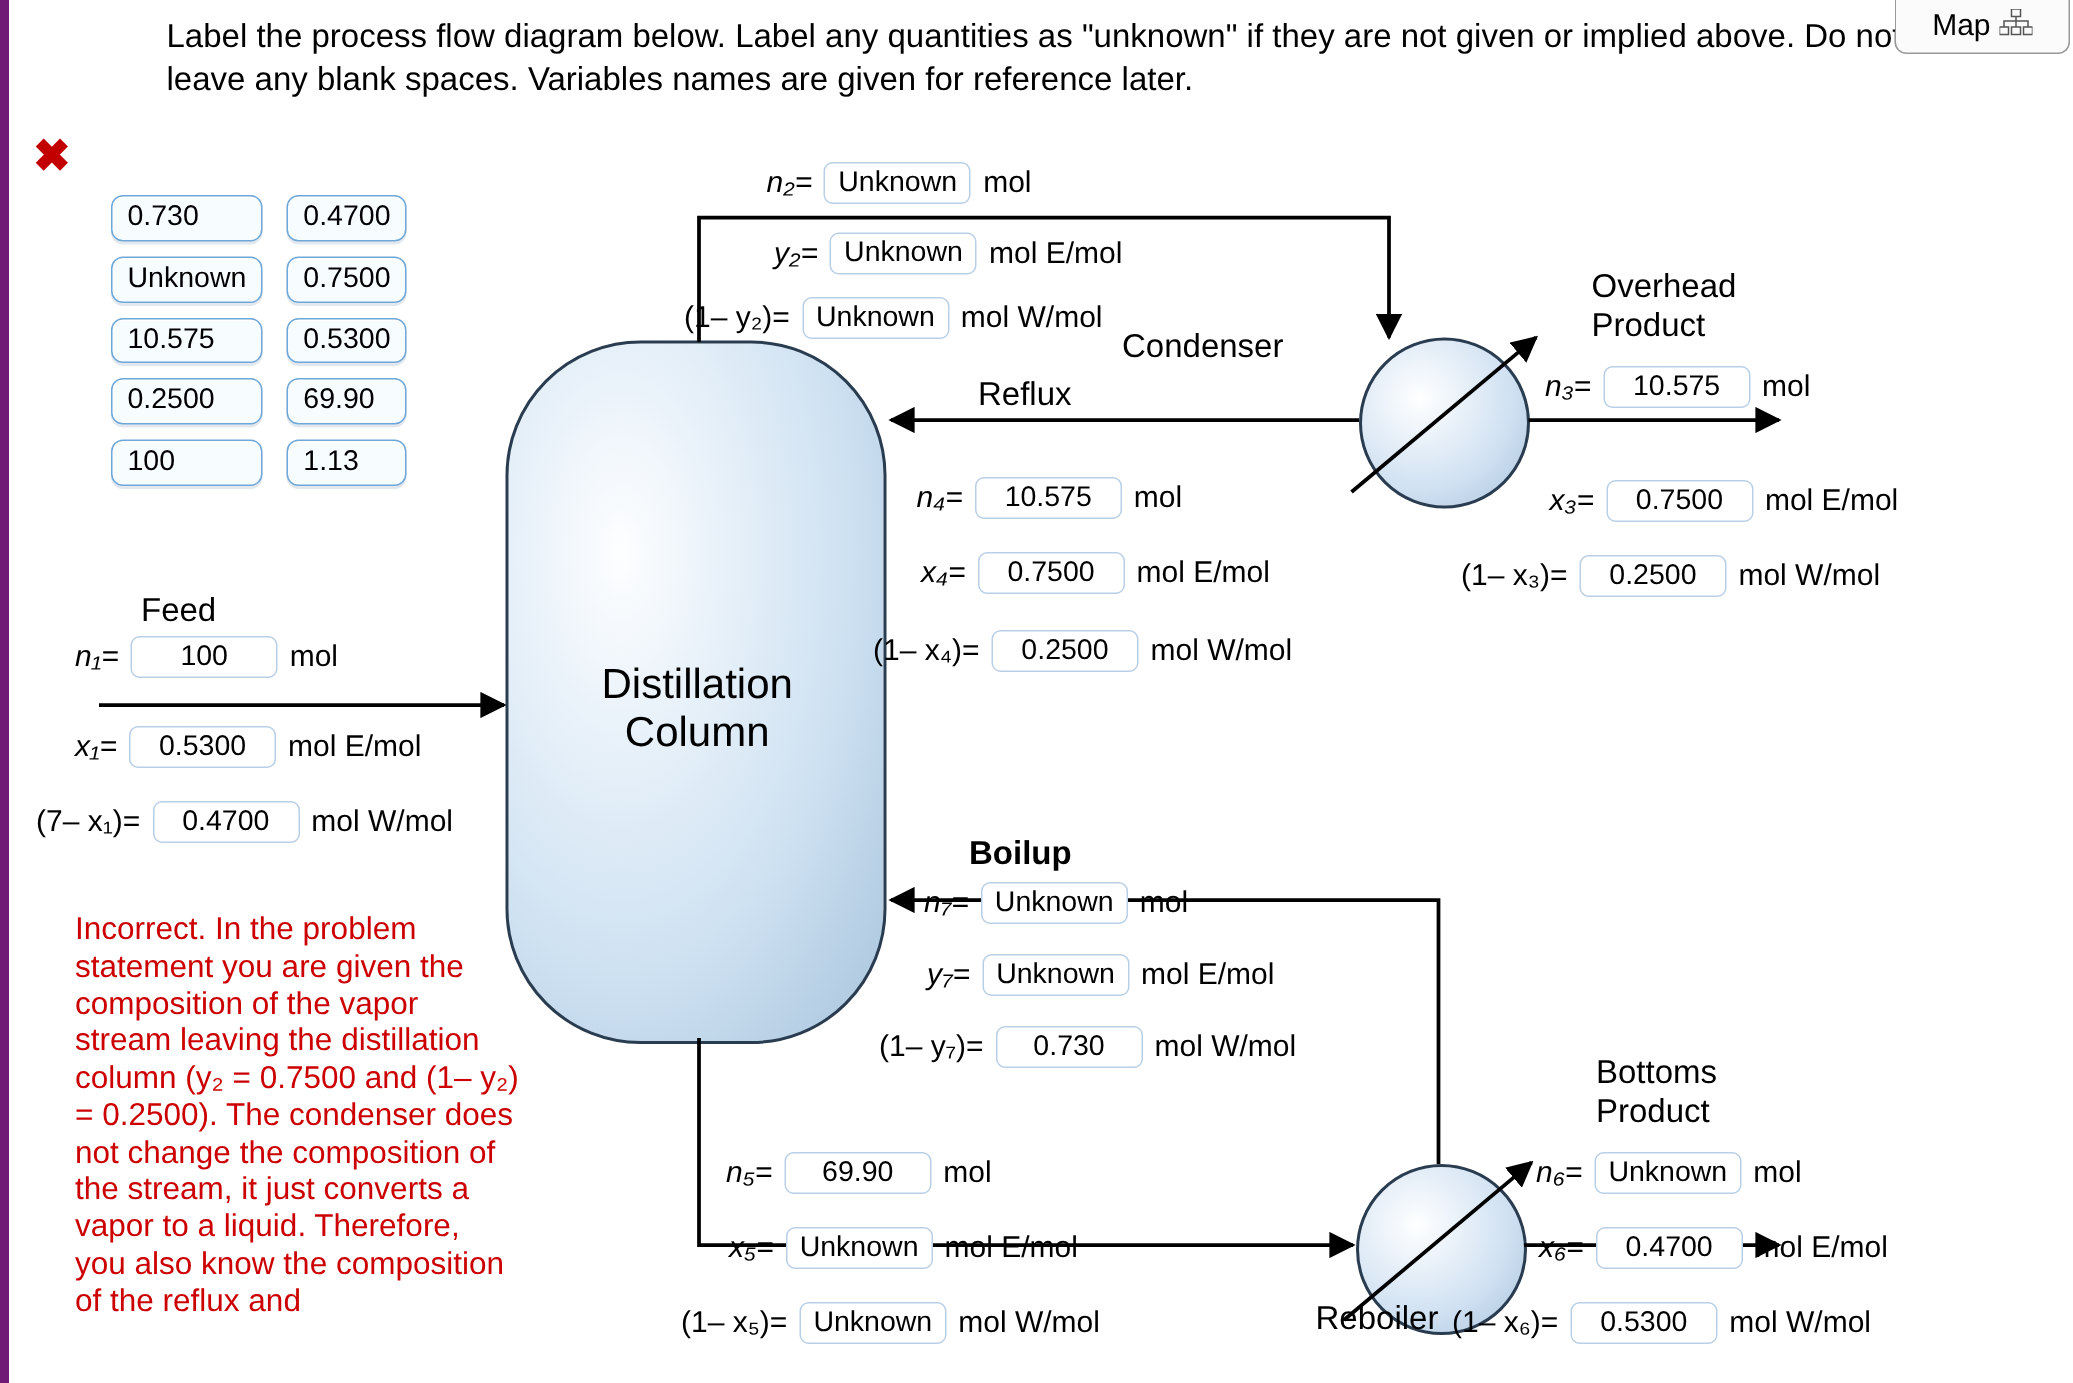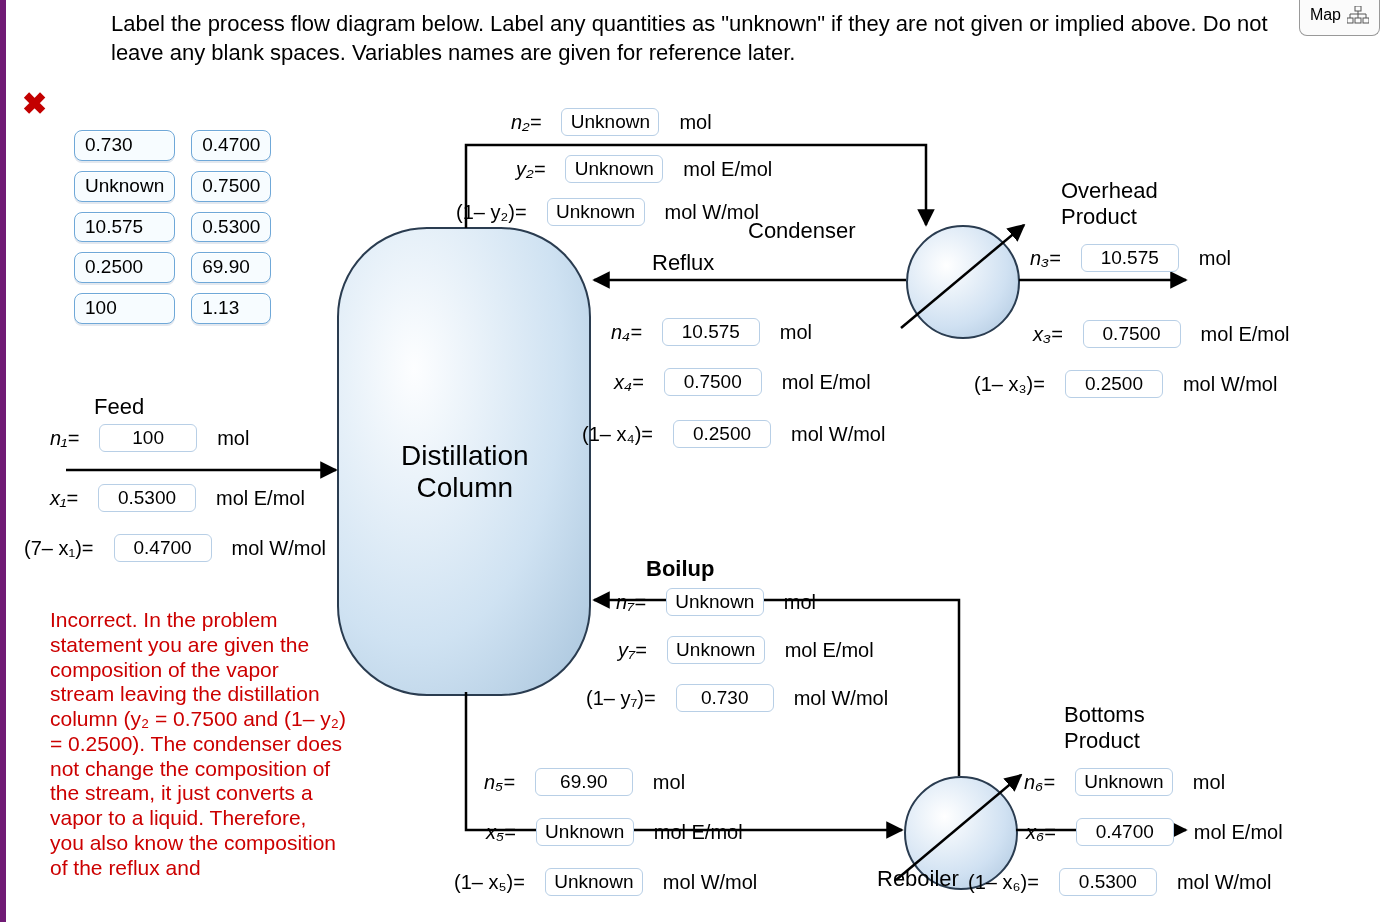--- a/index.html
+++ b/index.html
@@ -14,24 +14,24 @@
     overflow: hidden;
   }
   .stage { position: relative; width: 1382px; height: 922px; border-left: 6px solid #701a75; }
   .abs { position: absolute; }
   .instruction { top: 10px; left: 105px; right: 120px; font-size: 22px; line-height: 1.3; }
   .map-btn {
     top: 0px; right: 8px;
     border: 1px solid #999;
     border-top: none;
     border-radius: 0 0 8px 8px;
-    padding: 6px 10px;
+    padding: 6px 24px;
     background: #fbfbfb;
-    font-size: 16px;
-    display: flex; align-items: flex-start; gap: 6px;
+    font-size: 20px;
+    display: flex; align-items: flex-end; gap: 6px;
   }
   .map-glyph { font-size: 18px; }
   .x-icon {
     top: 86px; left: 16px;
     color: #c30000; font-size: 30px; font-weight: bold;
   }
   .chip {
     border: 1px solid #6fa8d8;
     border-radius: 8px;
     background: #f7fcff;
@@ -54,21 +54,21 @@
     border-radius: 6px;
     background: #fff;
     padding: 2px 8px;
     font-size: 19px;
     text-align: center;
     display: inline-block;
     min-width: 80px;
   }
   .var { font-style: italic; }
   
-  .qrow { display: flex; align-items: center; gap: 20px; white-space: nowrap; }
+  .qrow { display: flex; align-items: center; gap: 8px; white-space: nowrap; }
   .qrow .lab { min-width: 0; text-align: right; }
   .unit { font-size: 20px; }
   .heading { font-size: 22px; }
   .column-body {
     top: 227px; left: 331px;
     width: 250px; height: 465px;
     border: 2px solid #2a3c50;
     border-radius: 90px;
     background: radial-gradient(ellipse at 30% 30%, #fdfeff 0%, #cfe2f2 60%, #a8c4dc 100%);
   }

